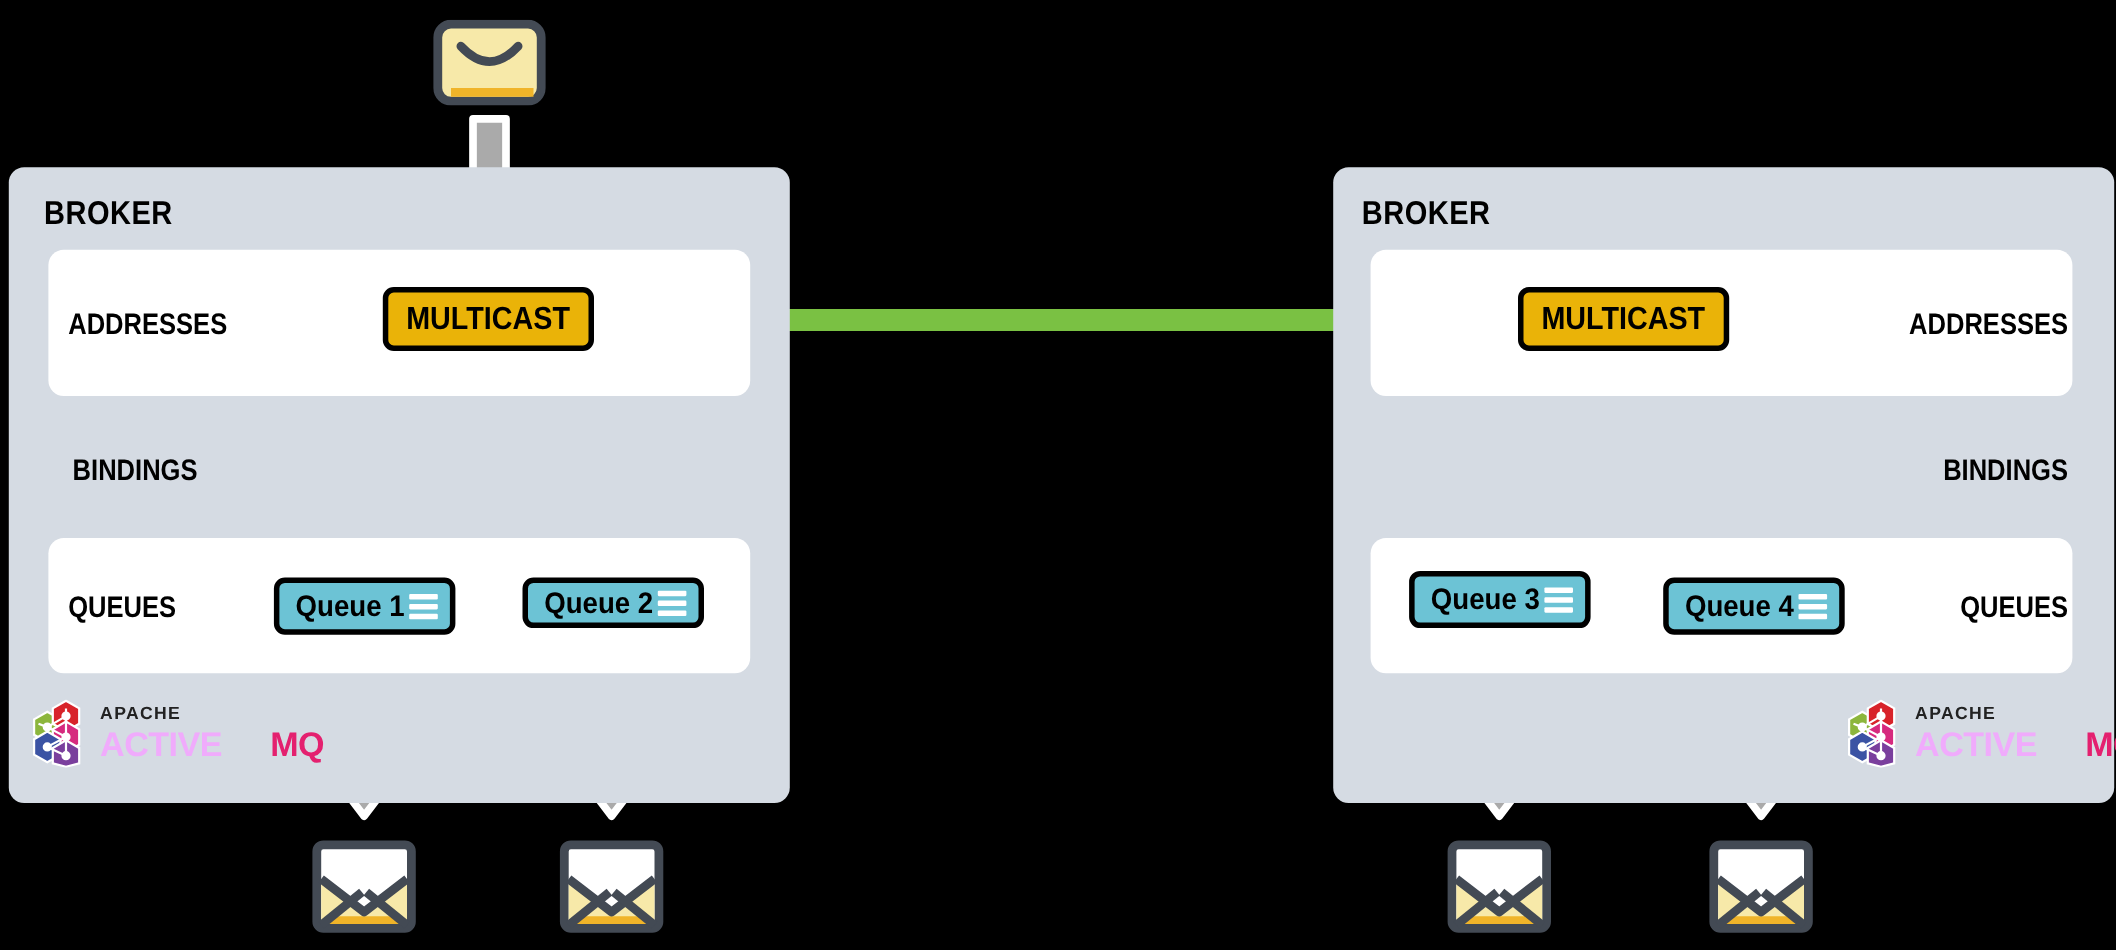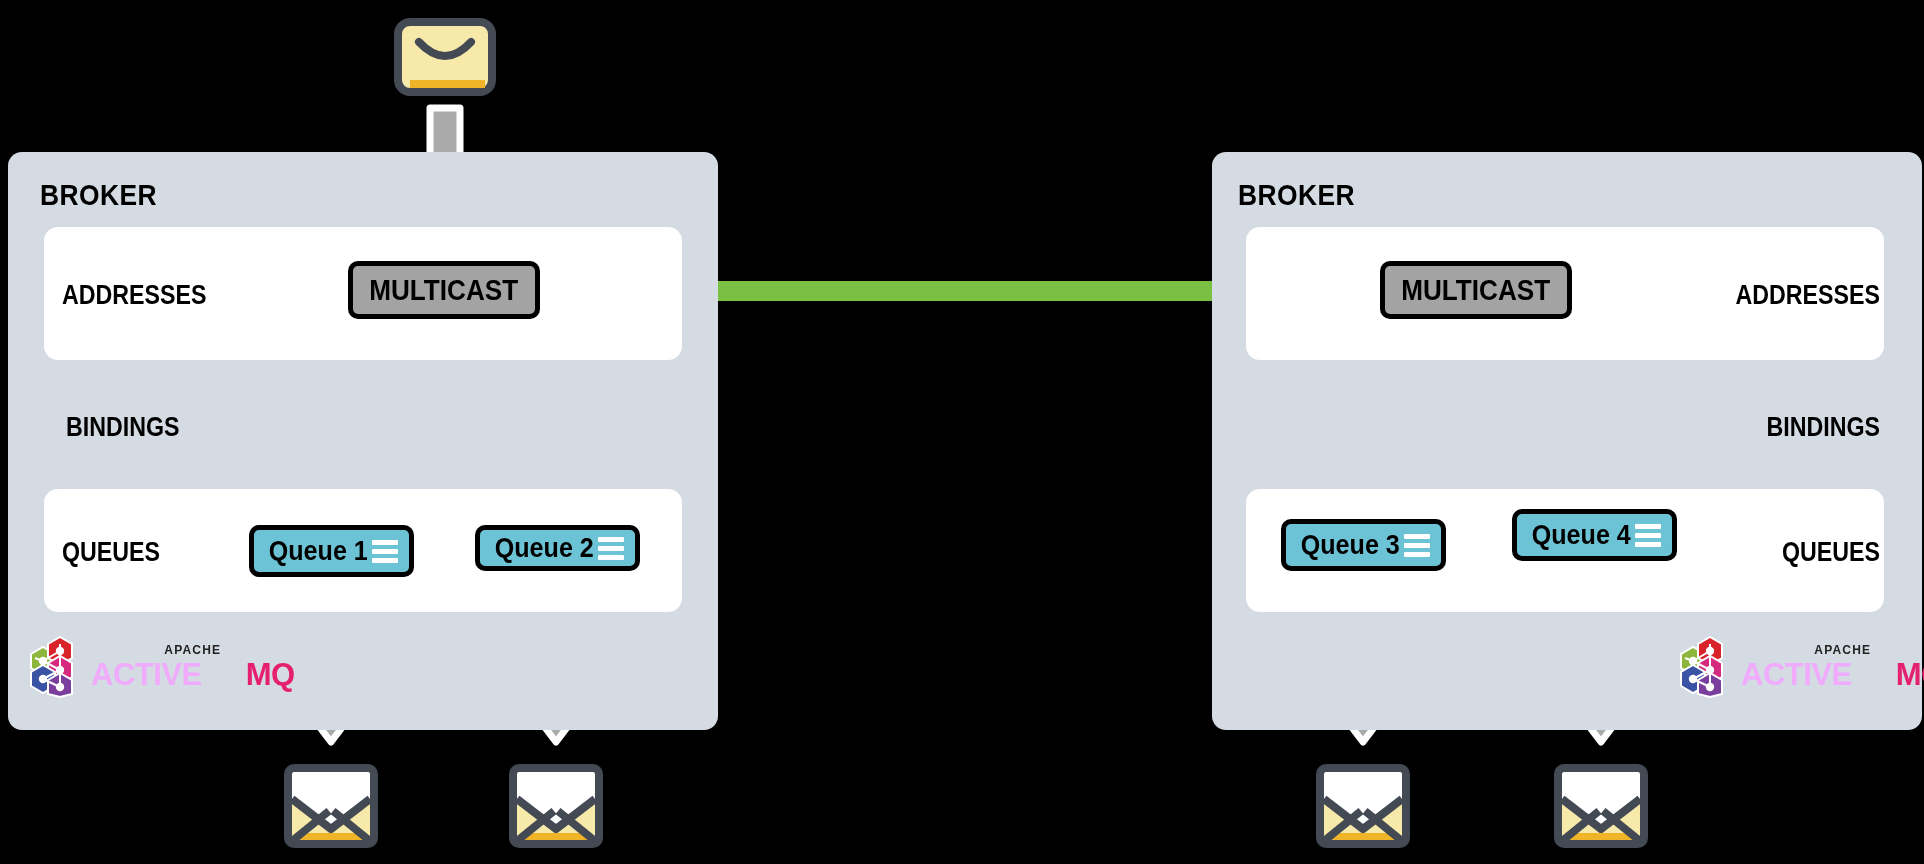--- a/index.html
+++ b/index.html
@@ -10,36 +10,36 @@
   .broker-title{position:absolute;font-weight:bold;font-size:30px;letter-spacing:0.5px;color:#000;
      font-family:"Liberation Sans",sans-serif;transform:scaleX(.88);transform-origin:left center;white-space:nowrap;}
 
   .white-panel{position:absolute;background:#fff;border-radius:14px;}
 
   .row-label{position:absolute;font-weight:bold;font-size:27px;color:#000;white-space:nowrap;
      transform:scaleX(.86);}
   .row-label.l{transform-origin:left center;}
   .row-label.r{transform-origin:right center;}
 
-  .mcast{position:absolute;background:#a3a3a3;border:5px solid #000;border-radius:10px;
+  .mcast{position:absolute;background:#eab308;border:5px solid #000;border-radius:10px;
      display:flex;align-items:center;justify-content:center;box-sizing:border-box;}
   .mcast span{font-weight:bold;font-size:29px;color:#000;letter-spacing:0px;white-space:nowrap;transform:scaleX(.9);}
 
   .queue{position:absolute;background:#6cc3d5;border:5px solid #000;border-radius:10px;
      display:flex;align-items:center;justify-content:center;box-sizing:border-box;padding:0 6px;}
   .queue .qtext{font-weight:bold;font-size:27px;color:#000;white-space:nowrap;transform:scaleX(.93);}
   .queue .burger{display:inline-block;width:26px;margin-left:1px;}
   .queue .burger i{display:block;height:5px;background:#fff;border-radius:1px;margin:4px 0;}
 
   .svgl{position:absolute;left:0;top:0;width:1924px;height:864px;pointer-events:none;}
 
   .logo{position:absolute;display:flex;align-items:center;gap:9px;}
   .logo .hexwrap{width:60px;height:62px;position:relative;}
   .logo .txt{display:flex;flex-direction:column;line-height:1;}
-  .logo .apache{font-size:12px;font-weight:bold;letter-spacing:1.2px;color:#222;margin-bottom:3px;text-align:center;}
+  .logo .apache{font-size:16px;font-weight:bold;letter-spacing:1.2px;color:#222;margin-bottom:3px;}
   .logo .amq{font-size:31px;font-weight:bold;letter-spacing:-0.5px;}
   .logo .amq .a{color:#f0abfc;text-align:right;}
   .logo .amq .m{color:#e4206f;margin-left:44px;}
 
   .env{position:absolute;}
 </style>
 </head>
 <body>
 
 <div id="stage">
@@ -187,21 +187,21 @@
 
   <div class="queue" style="left:1281px;top:519px;width:165px;height:52px;">
     <span class="qtext">Queue 3</span>
     <span class="burger">
         <i></i>
         <i></i>
         <i></i>
       </span>
   </div>
 
-  <div class="queue" style="left:1512px;top:509px;width:165px;height:52px;">
+  <div class="queue" style="left:1512px;top:525px;width:165px;height:52px;">
     <span class="qtext">Queue 4</span>
     <span class="burger">
         <i></i>
         <i></i>
         <i></i>
       </span>
   </div>
 
   <div class="logo" style="left:1672px;top:636px;">
     <div class="hexwrap">

